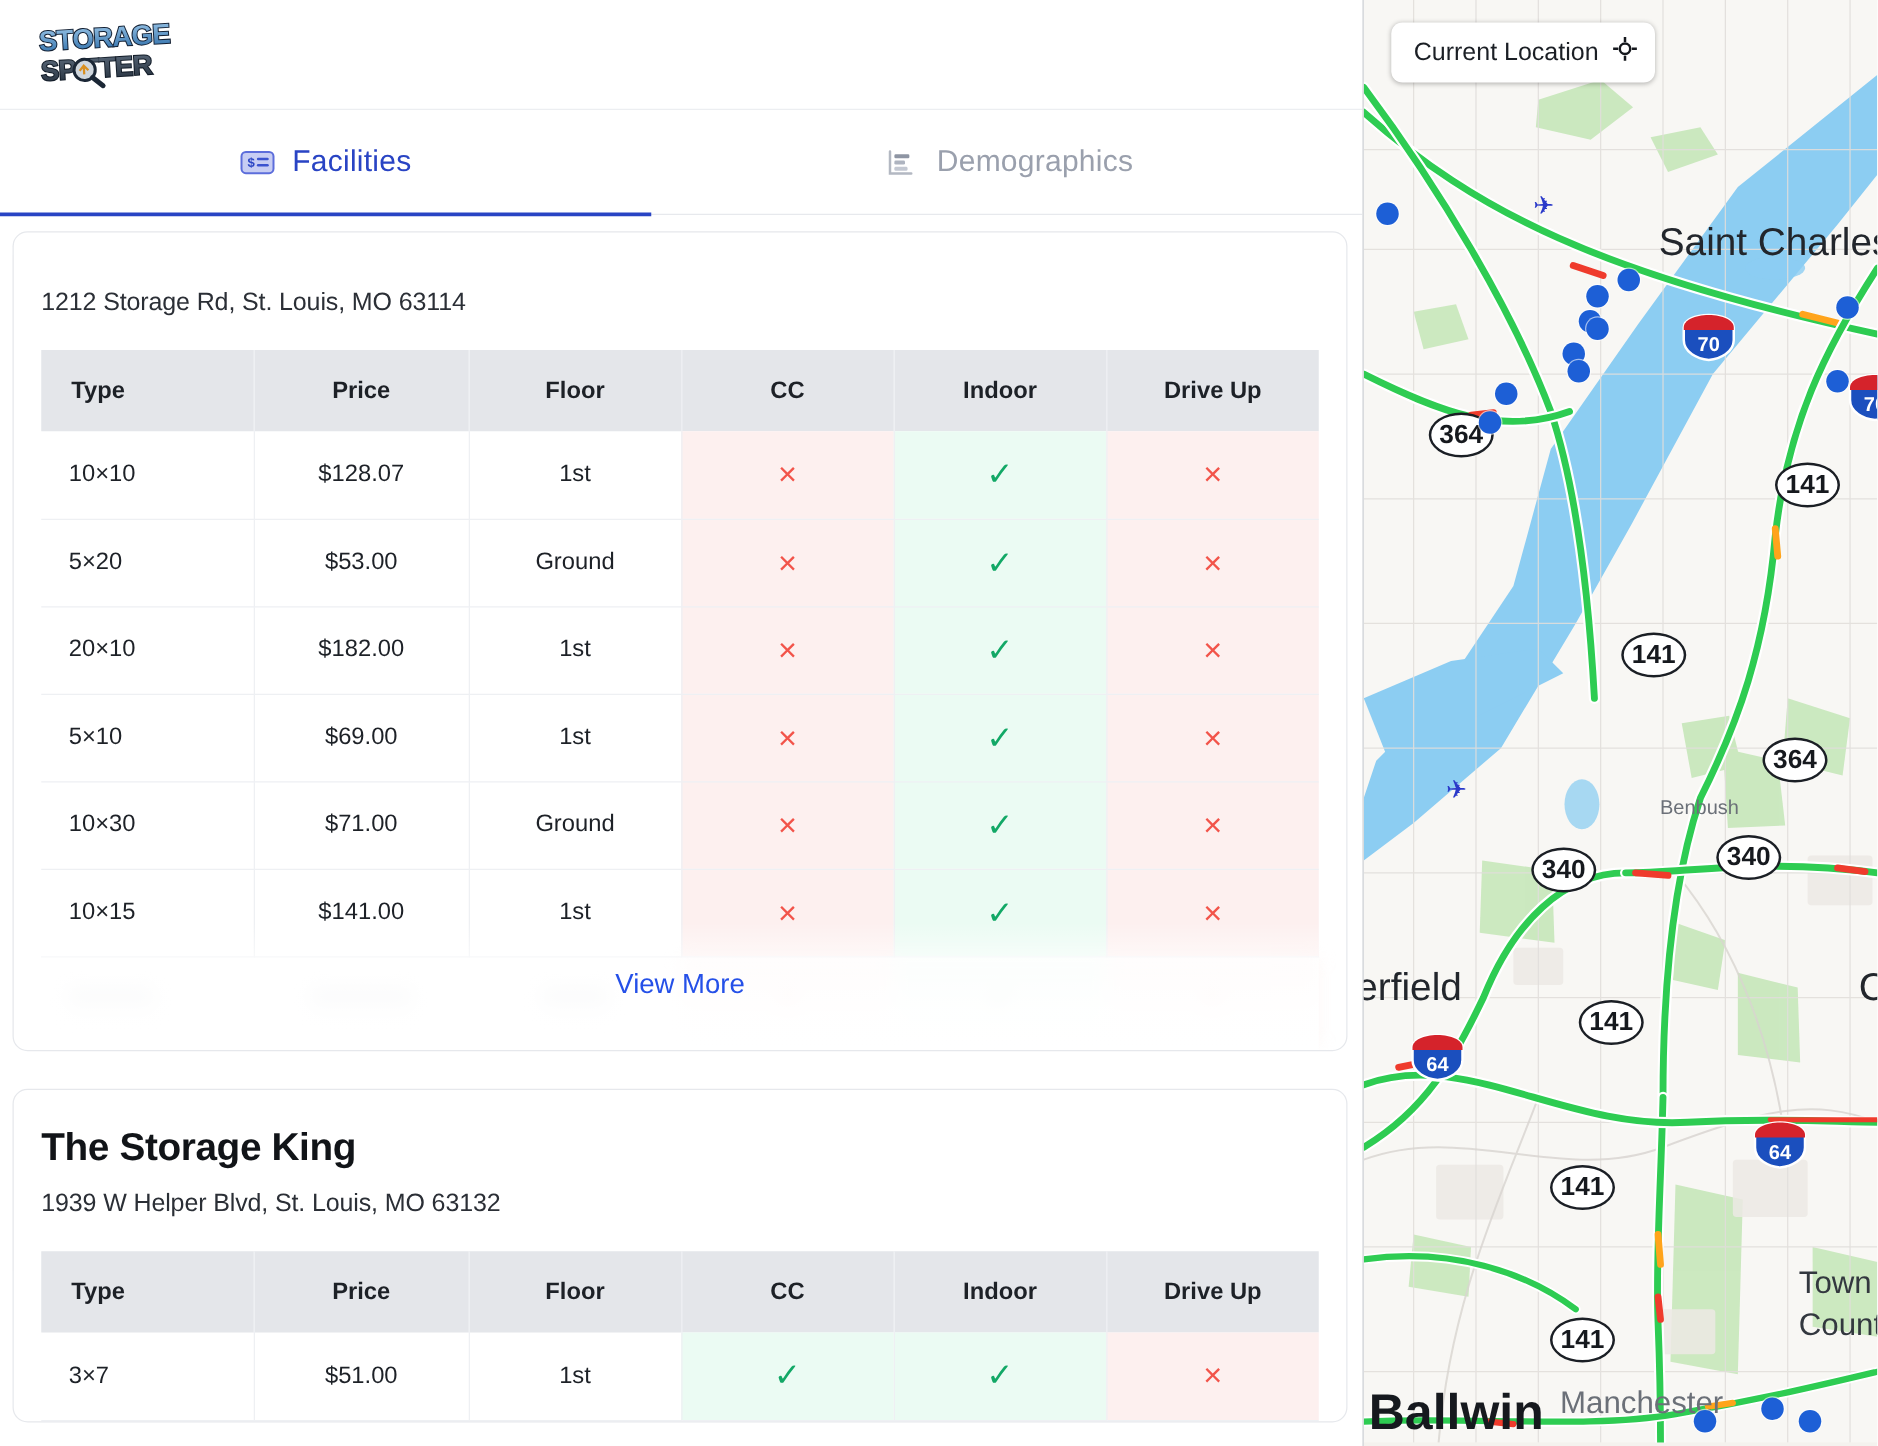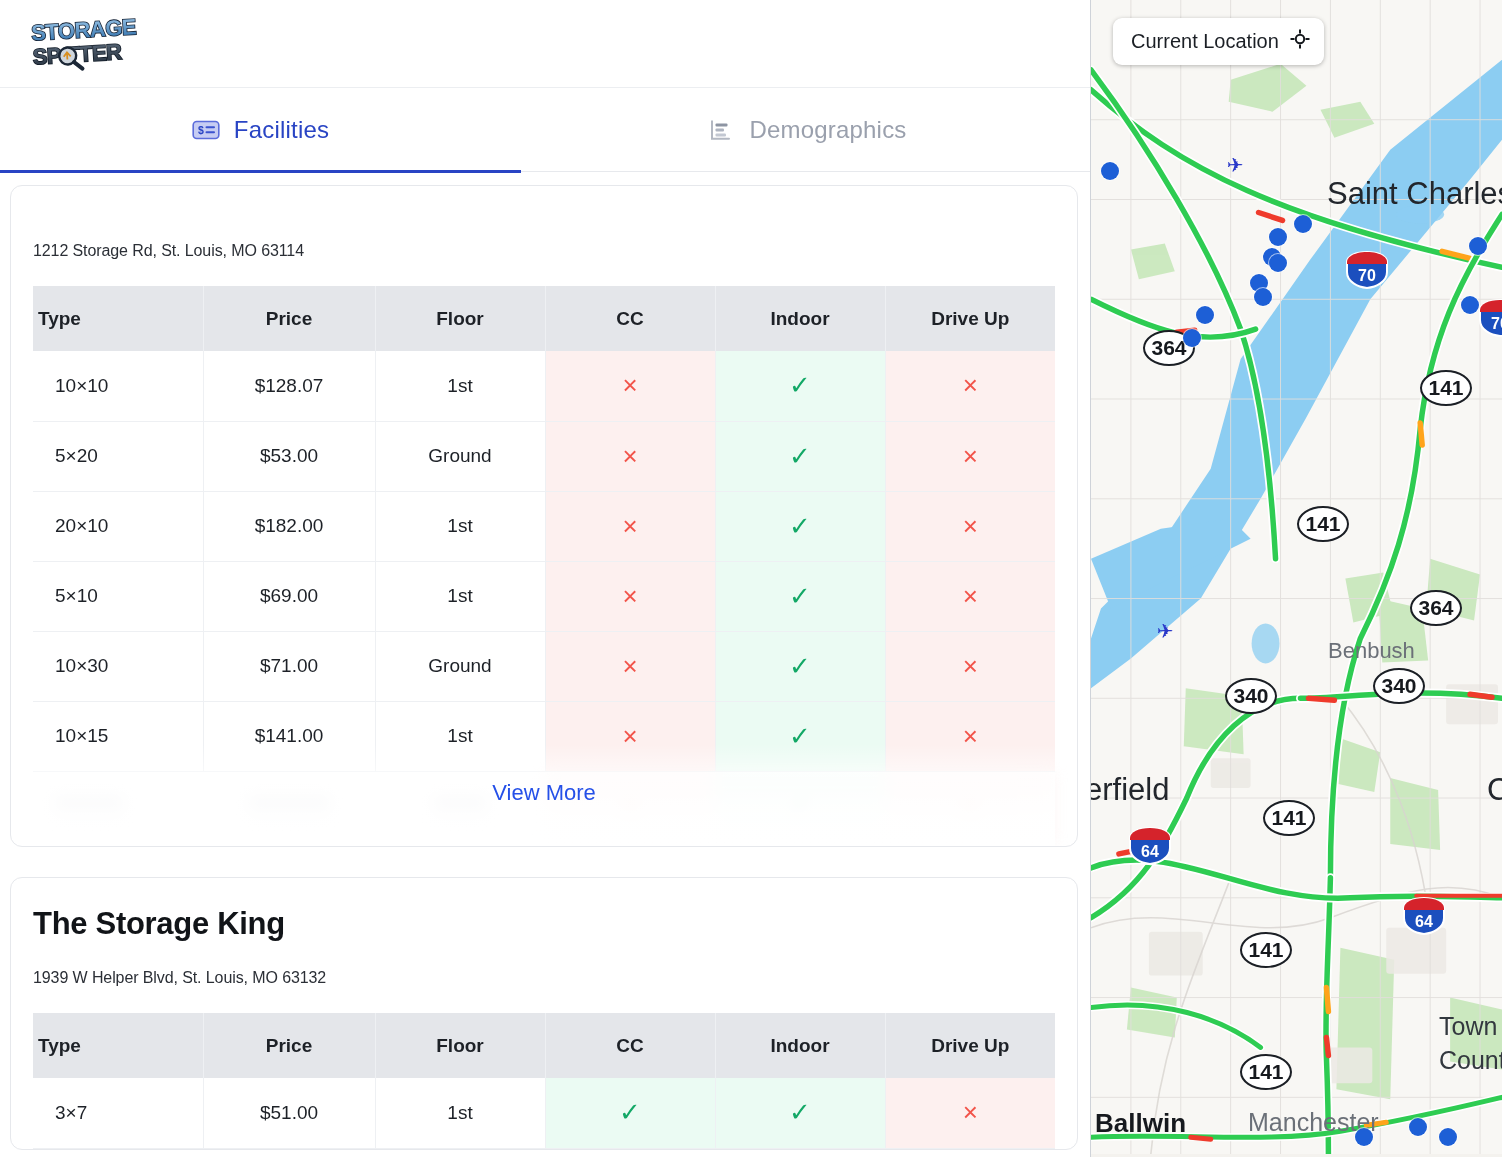--- a/index.html
+++ b/index.html
@@ -67,37 +67,37 @@
     background: #fff;
     padding: 28px 22px 0 22px;
     position: relative;
     overflow: hidden;
   }
   .card-title {
     font-size: 31px; font-weight: bold; color: #111418;
     letter-spacing: -.3px; line-height: 1.15;
   }
   .card-addr {
-    font-size: 16px; color: #2b2f36; margin-top: 28px; letter-spacing: -.1px;
+    font-size: 20px; color: #2b2f36; margin-top: 17px; letter-spacing: -.1px;
   }
 
   table.sizes {
     margin-top: 26px;
     border-collapse: collapse;
     width: 1022px;
     table-layout: fixed;
   }
   table.sizes th {
     background: #e4e6ea;
     font-size: 19px; font-weight: bold; color: #1d2127;
     height: 65px;
     border-right: 1px solid #eef0f3;
     text-align: center;
   }
-  table.sizes th:first-child { text-align: left; padding-left: 5px; }
+  table.sizes th:first-child { text-align: left; padding-left: 24px; }
   table.sizes th:last-child { border-right: none; }
   table.sizes td {
     height: 70px;
     font-size: 19px; color: #1d2127;
     text-align: center;
     border-right: 1px solid #eef0f3;
     border-bottom: 1px solid #eef0f3;
   }
   table.sizes td:first-child { text-align: left; padding-left: 22px; }
   table.sizes td:last-child { border-right: none; }
@@ -163,21 +163,21 @@
     font-size: 21px; font-weight: bold; color: #16191e;
   }
   .ishield {
     position: absolute; z-index: 4; width: 46px; height: 40px;
   }
   .mlabel {
     position: absolute; z-index: 4; color: #33383f;
     font-size: 26px; white-space: nowrap;
   }
   .mlabel.big { font-size: 31px; color: #22262c; }
-  .mlabel.gray { color: #6b7078; font-size: 22px; }
+  .mlabel.gray { color: #6b7078; font-size: 16px; }
 </style>
 </head>
 <body>
 
 <div class="app">
 
   <div class="left-panel">
 
     <div class="header">
       <div class="logo">
@@ -524,21 +524,21 @@
       <svg width="46" height="40" viewBox="0 0 46 40">
         <path d="M3 12 C3 6 12 2 23 2 C34 2 43 6 43 12 L43 22 C43 32 32 37 23 38 C14 37 3 32 3 22 Z" fill="#1b4fbe" stroke="#fff" stroke-width="2"></path>
         <path d="M3 12 C3 6 12 2 23 2 C34 2 43 6 43 12 L43 14 L3 14 Z" fill="#d5232b"></path>
         <text x="23" y="31" text-anchor="middle" font-family="Liberation Sans, sans-serif" font-size="16" font-weight="bold" fill="#fff">64</text>
       </svg>
     </div>
 
     <div class="mlabel big" style="left:236px;top:176px">Saint Charles</div>
     <div class="mlabel gray" style="left:237px;top:638px">Benbush</div>
     <div class="mlabel big" style="left:-6px;top:772px">erfield</div>
-    <div class="mlabel big" style="left:4px;top:1108px; font-size:26px; font-weight:bold; color:#16191e">Ballwin</div>
+    <div class="mlabel big" style="left:4px;top:1108px; font-size:40px; font-weight:bold; color:#16191e">Ballwin</div>
     <div class="mlabel gray" style="left:157px;top:1108px; font-size:25px">Manchester</div>
     <div class="mlabel" style="left:348px;top:1012px; font-size:25px">Town a</div>
     <div class="mlabel" style="left:348px;top:1046px; font-size:25px">Countr</div>
     <div class="mlabel big" style="left:396px;top:772px">C</div>
 
     <div class="pin" style="left:10px;top:162px"></div>
     <div class="pin" style="left:178px;top:228px"></div>
     <div class="pin" style="left:203px;top:215px"></div>
     <div class="pin" style="left:172px;top:248px"></div>
     <div class="pin" style="left:178px;top:254px"></div>

